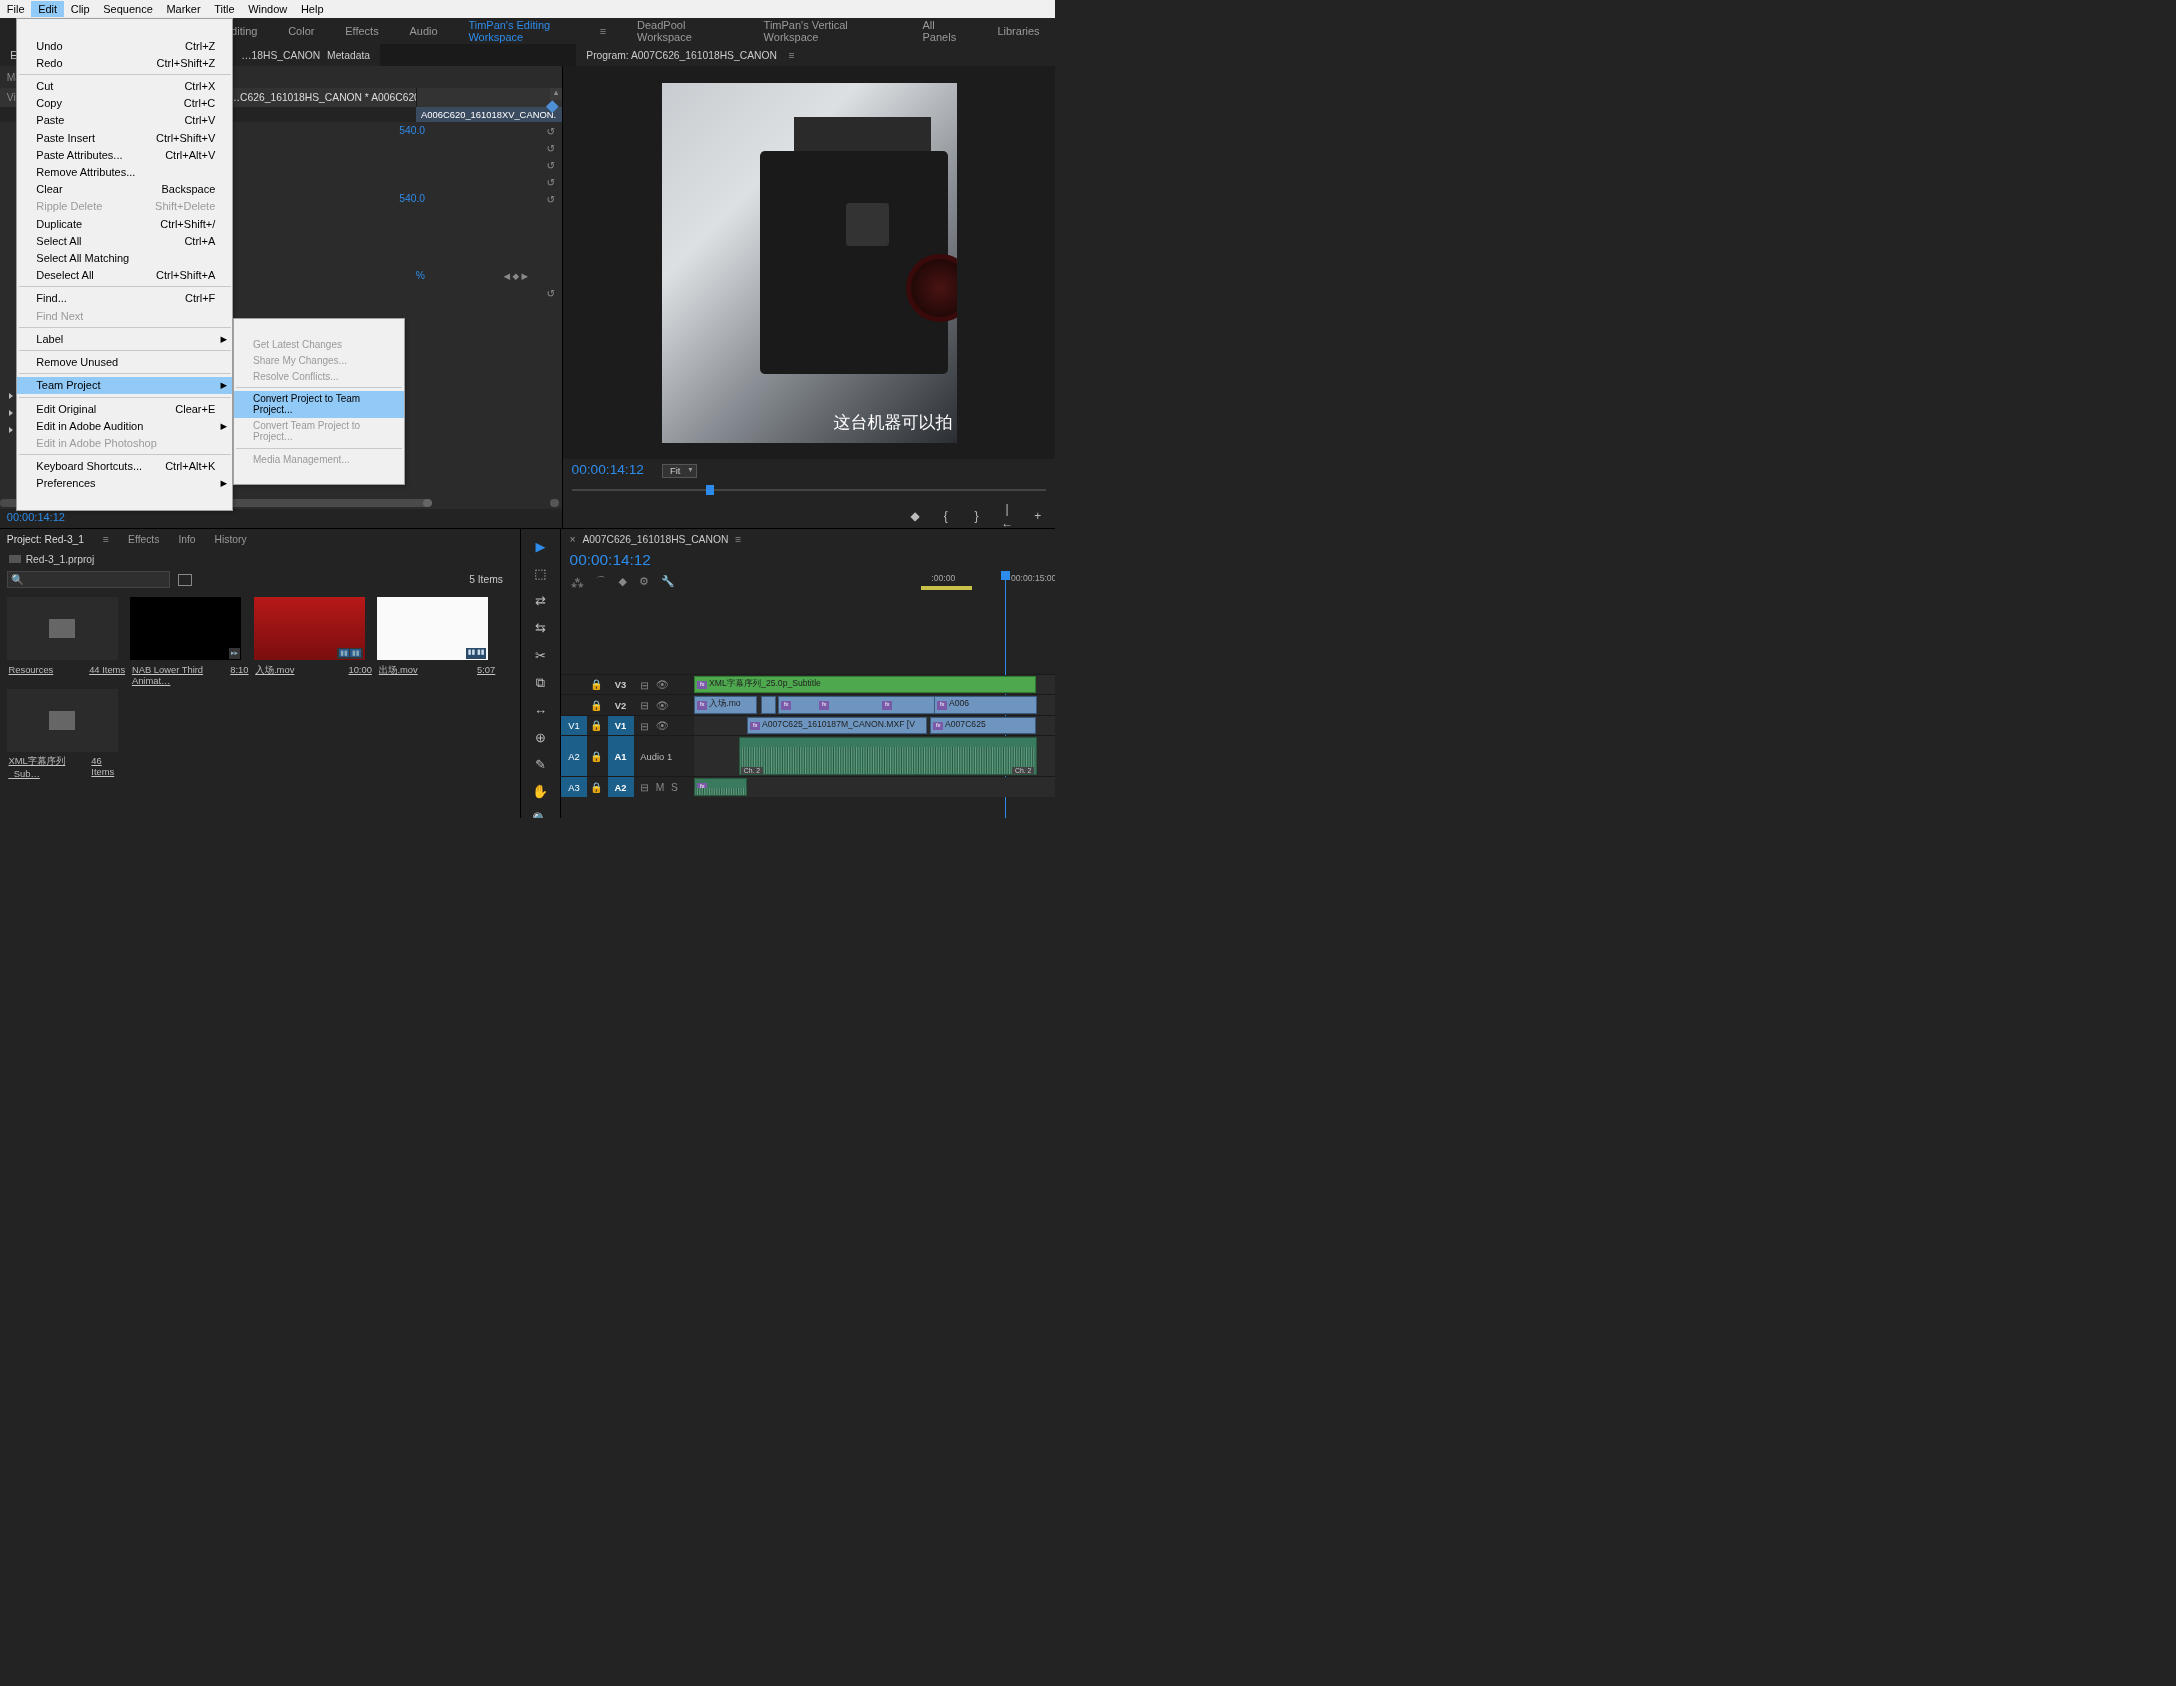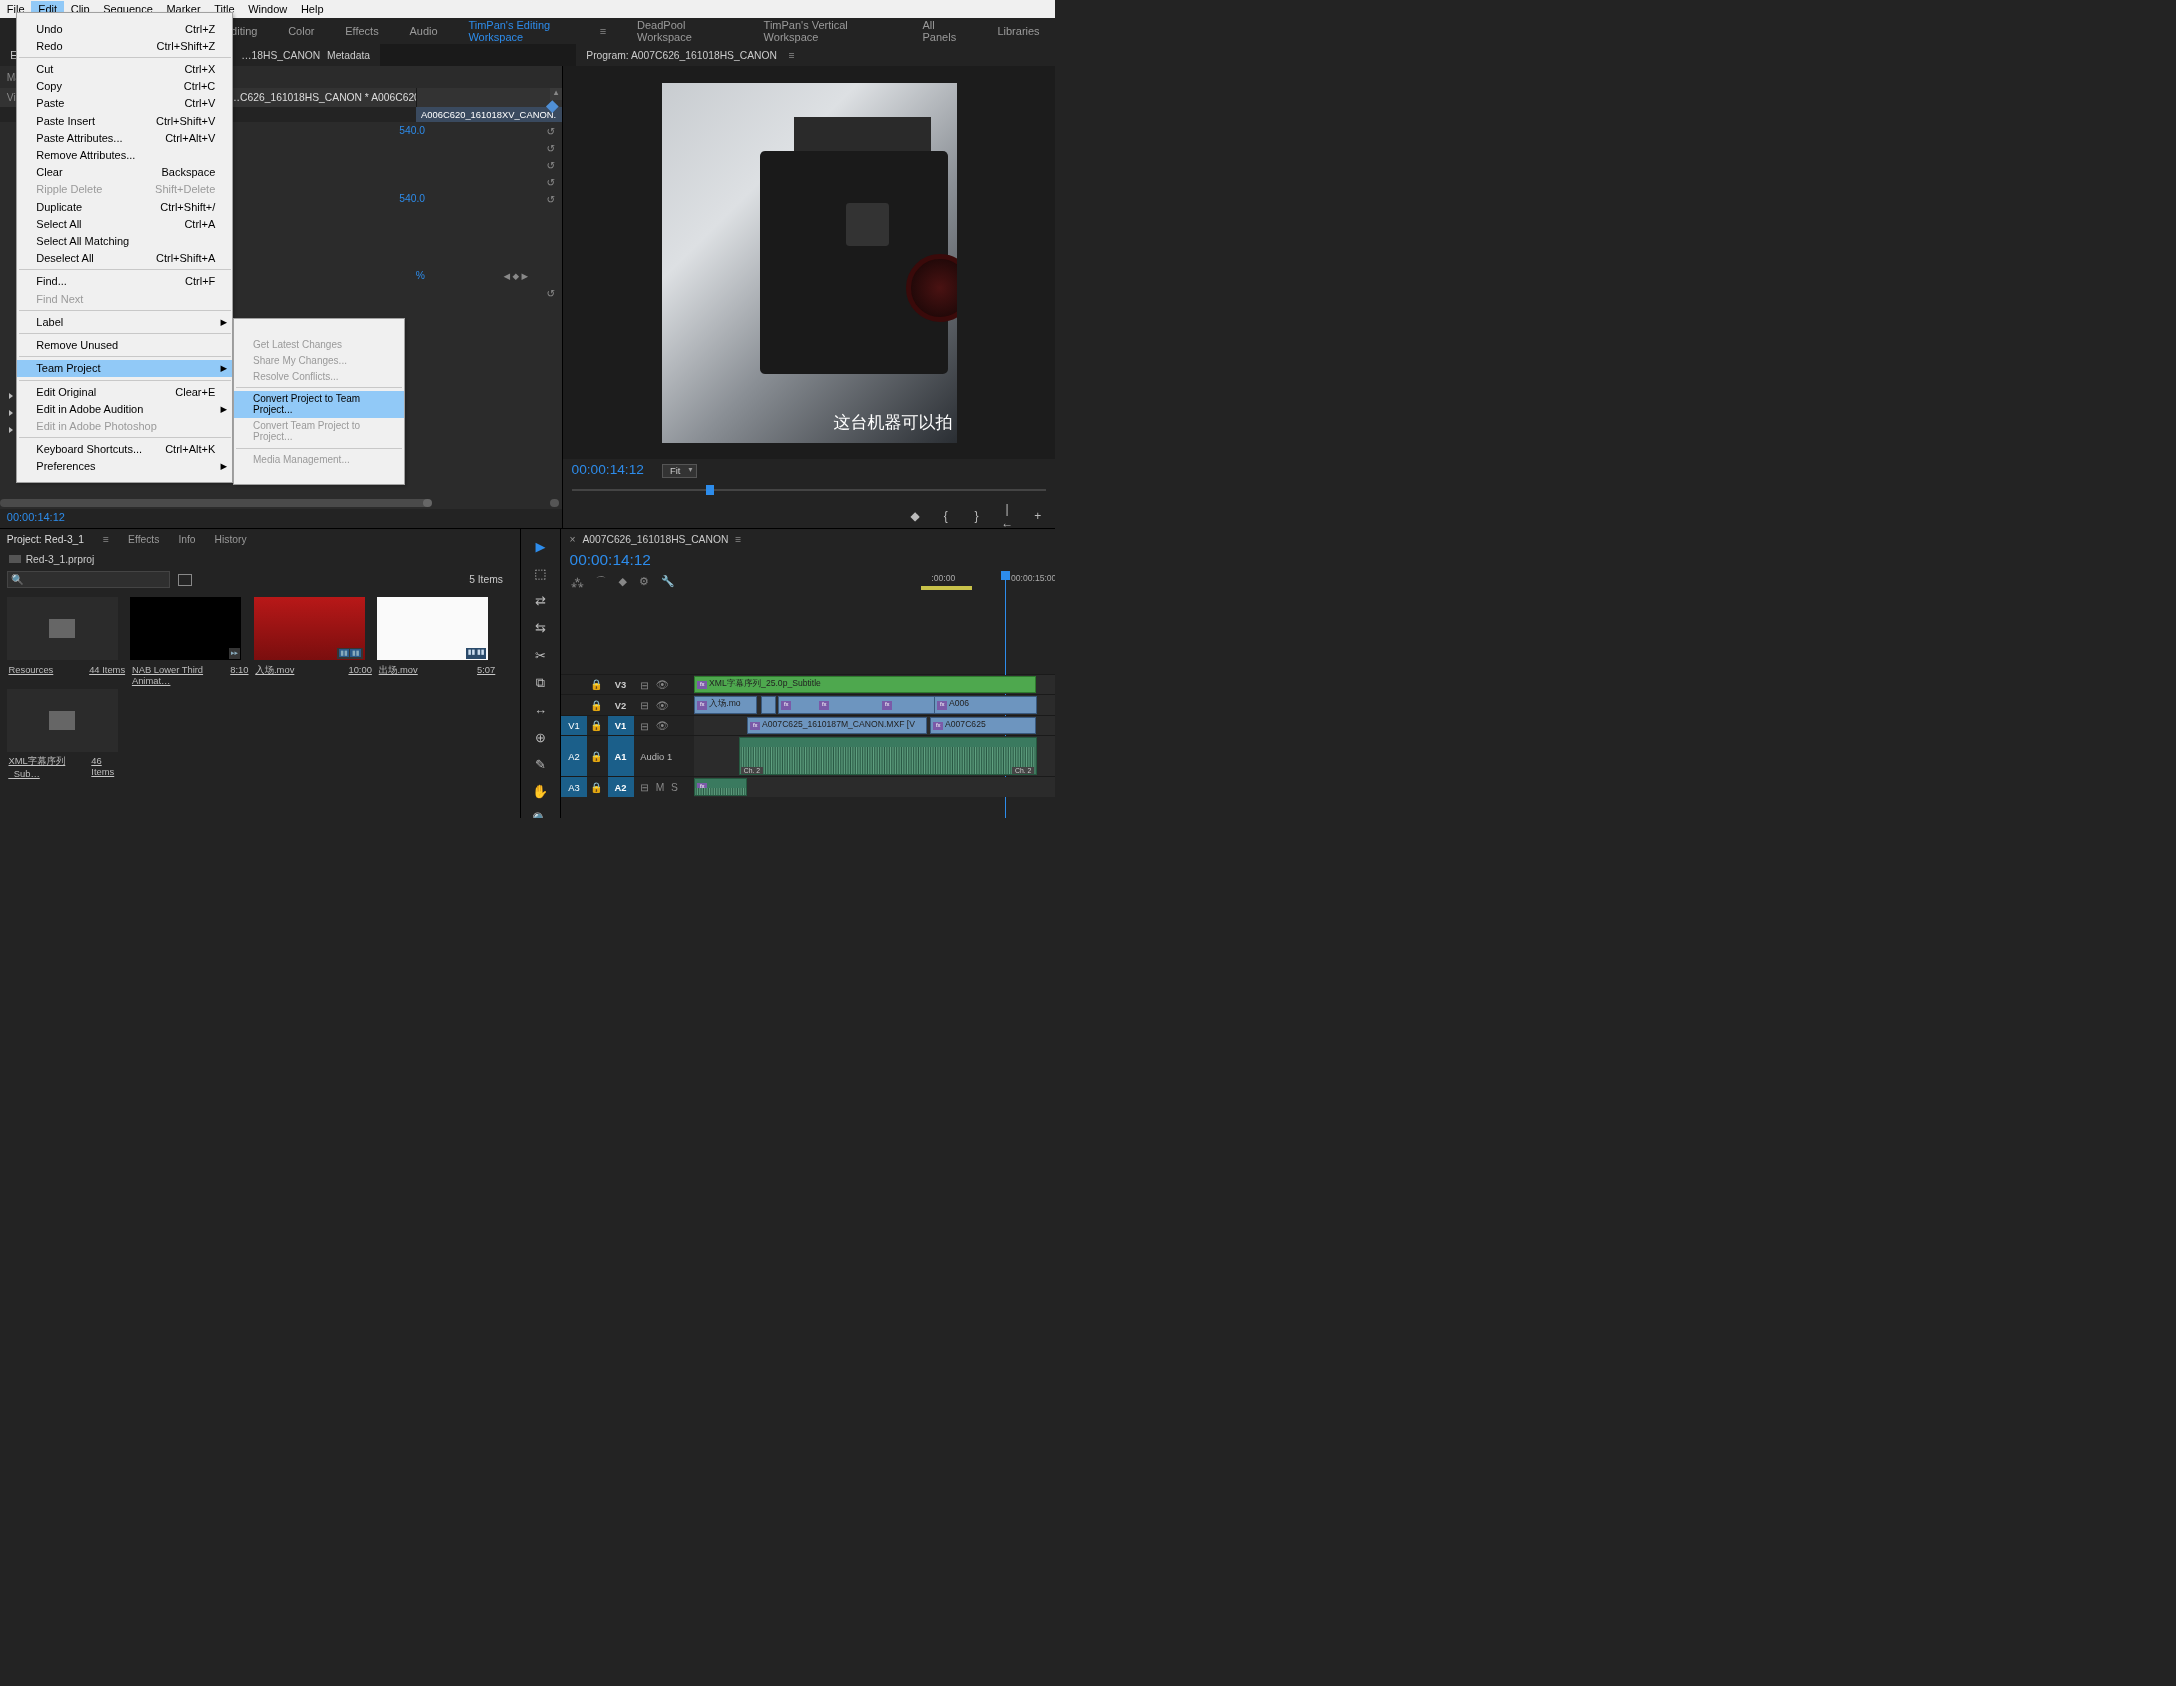--- a/index.html
+++ b/index.html
@@ -125,21 +125,21 @@
 .tl-trk .lane{flex:1;background:#2b2b2b;position:relative;overflow:hidden;}
 .clip{position:absolute;top:0.9px;bottom:0.9px;background:#6d95bf;border:0.9px solid #3a5a7f;font-size:8.6px;color:#222;padding:0.9px 2.6px;overflow:hidden;white-space:nowrap;}
 .clip.sub{background:#4ea84e;border-color:#2e7a2e;}
 .clip.aud{background:#3a7a5f;border-color:#265940;top:0.9px;bottom:0.9px;}
 .clip .fx{display:inline-block;width:10.3px;height:8.6px;background:#7a5aa8;color:#fff;font-size:6px;text-align:center;margin-right:1.7px;}
 .clip.aud .wave{position:absolute;left:0;right:0;top:8.6px;bottom:0;background:repeating-linear-gradient(90deg,#2a5a45 0,#5fa080 0.9px,#2a5a45 1.7px);}
 .clip.aud .chlbl{position:absolute;right:1.7px;bottom:0.9px;background:#444;color:#ccc;font-size:6.8px;padding:0 2.6px;}
 .clip.aud .chlbl2{position:absolute;left:1.7px;bottom:0.9px;background:#444;color:#ccc;font-size:6.8px;padding:0 2.6px;}
 
 
-.edit-menu { position:absolute; left:16.3px; top:12px; width:217px; background:#f0f0f0; border:0.9px solid #a0a0a0; box-shadow:1.7px 1.7px 3.4px rgba(0,0,0,.3); z-index:1000; color:#000; font-size:11px; padding:7px 0;}
+.edit-menu { position:absolute; left:16.3px; top:18px; width:217px; background:#f0f0f0; border:0.9px solid #a0a0a0; box-shadow:1.7px 1.7px 3.4px rgba(0,0,0,.3); z-index:1000; color:#000; font-size:11px; padding:18px 0;}
 .edit-menu .row{display:flex;align-items:center;justify-content:space-between;padding:2.6px 17px 2.6px 19px;position:relative;}
 .edit-menu .row.disabled{color:#9a9a9a;}
 .edit-menu .row.hover{background:#91c9f7;}
 .edit-menu .row .sub{position:absolute;right:5.1px;font-size:8.6px;}
 .edit-menu .sep{height:0.9px;background:#c8c8c8;margin:2.6px 1.7px;}
 
 .sub-menu { position:absolute; left:233px; top:318px; width:172px; background:#f0f0f0; border:0.9px solid #a0a0a0; box-shadow:1.7px 1.7px 3.4px rgba(0,0,0,.3); z-index:1001; color:#000; font-size:10px; padding:17px 0;}
 .sub-menu .row{display:flex;align-items:center;padding:2.6px 17px 2.6px 19px;}
 .sub-menu .row.disabled{color:#9a9a9a;}
 .sub-menu .row.hover{background:#91c9f7;}

